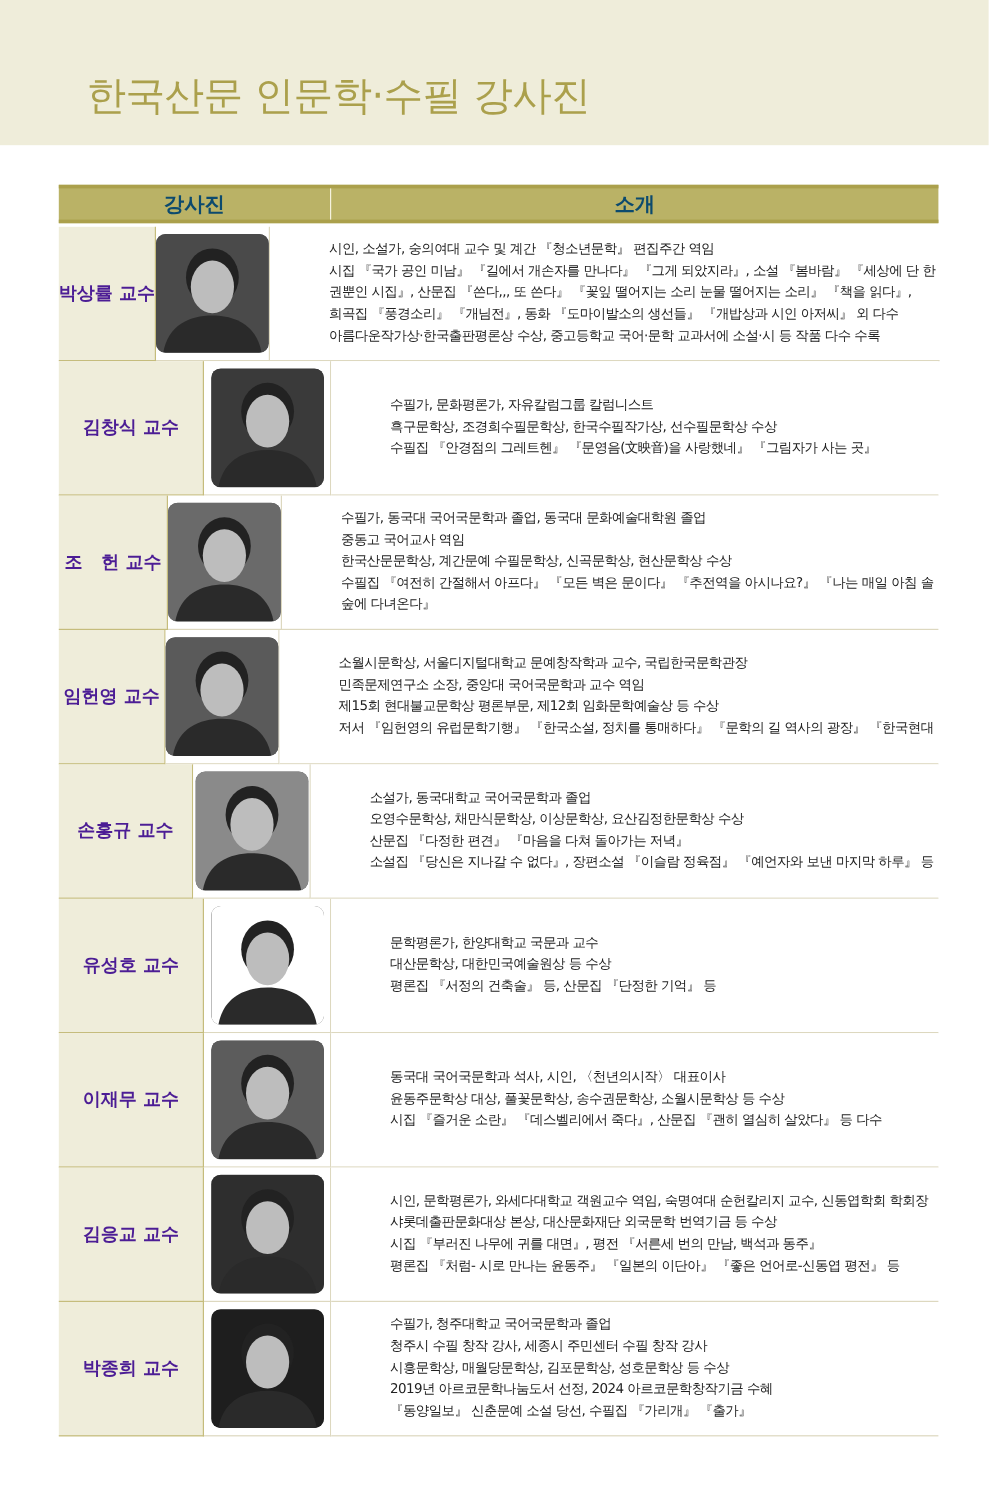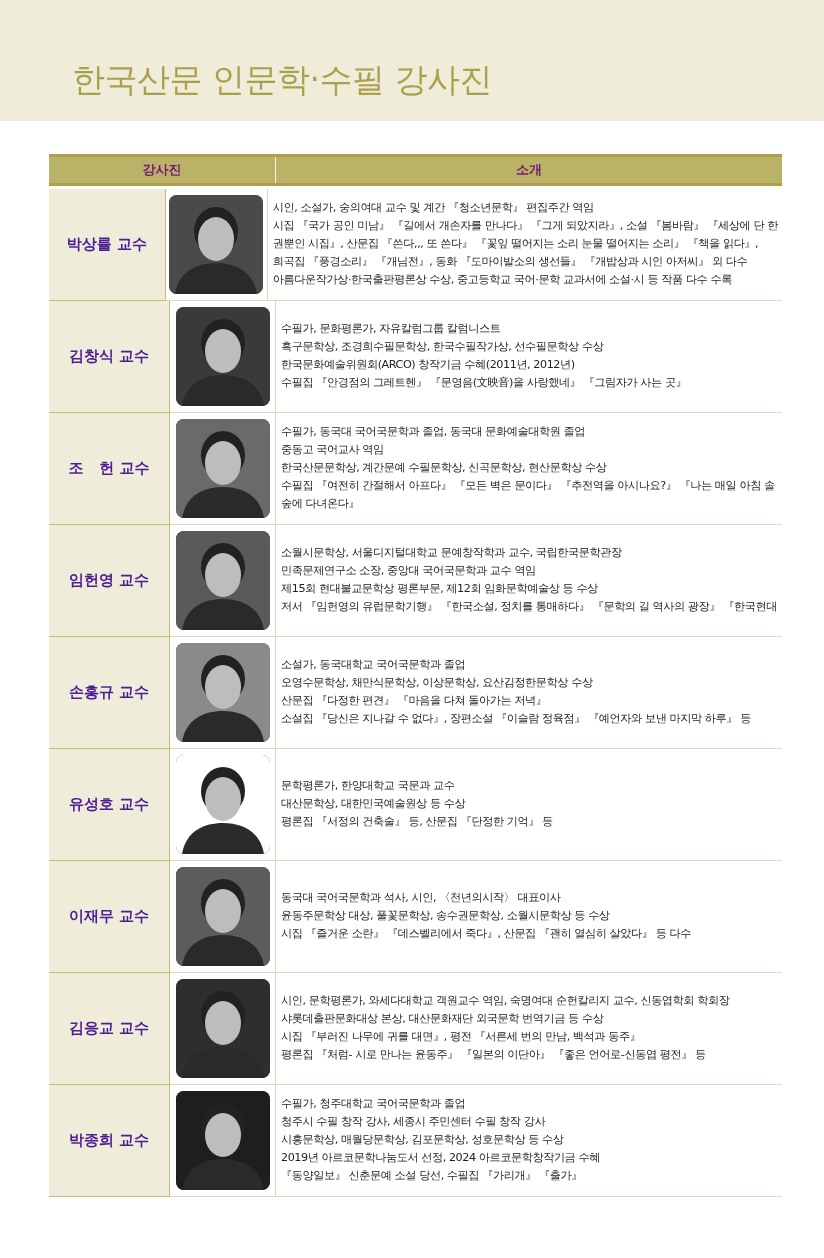--- a/index.html
+++ b/index.html
@@ -21,21 +21,21 @@
       position: absolute; left: 49px; top: 154px; width: 733px;
     }
     .thead {
       display: flex; height: 32px;
       background: #bab266;
       border-top: 3px solid #aba04c;
       border-bottom: 3px solid #aba04c;
     }
     .th {
       display: flex; align-items: center; justify-content: center;
-      color: #701a75; font-size: 13px; font-weight: bold; text-align: center;
+      color: #0c4a6e; font-size: 17px; font-weight: bold; text-align: center;
     }
     .th-lecturer { width: 227px; border-right: 1px solid #f5f2df; }
     .th-intro { flex: 1; }
 
     .row {
       display: flex; height: 112px;
     }
     .cell-name {
       width: 121px; background: #efedda;
       border-bottom: 1px solid #c5bc7c; border-right: 1px solid #c5bc7c;
@@ -54,20 +54,21 @@
     .photo svg { display: block; width: 94px; height: 99px; }
     .cell-intro {
       flex: 1; background: #fff;
       border-bottom: 1px solid #ddd8bf;
       display: flex; flex-direction: column; justify-content: center;
       padding: 0 4px 2px 5px;
     }
     .intro-line {
       font-size: 11.2px; line-height: 18px; color: #222; letter-spacing: -0.45px;
       white-space: nowrap;
+      margin-left: 44px;
     }
     .table-spacer { height: 3px; }
   </style>
 </head>
 <body>
 
 <div class="title-band">
   <h1 class="page-title">한국산문 인문학·수필 강사진</h1>
 </div>
 
@@ -107,21 +108,20 @@
           <rect class="bg" x="0" y="0" width="94" height="99" fill="#3a3a3a"></rect>
           <ellipse class="hair" cx="47" cy="36" rx="22" ry="24" fill="#222"></ellipse>
           <ellipse class="face" cx="47" cy="44" rx="18" ry="22" fill="#bdbdbd"></ellipse>
           <path class="body" d="M6 99 C10 76, 28 68, 47 68 C66 68, 84 76, 88 99 Z" fill="#2a2a2a"></path>
         </svg>
       </div>
     </div>
     <div class="cell-intro">
           <div class="intro-line">수필가, 문화평론가, 자유칼럼그룹 칼럼니스트</div>
           <div class="intro-line">흑구문학상, 조경희수필문학상, 한국수필작가상, 선수필문학상 수상</div>
-          <div class="intro-line">한국문화예술위원회(ARCO) 창작기금 수혜(2011년, 2012년)</div>
           <div class="intro-line">수필집 『안경점의 그레트헨』 『문영음(文映音)을 사랑했네』 『그림자가 사는 곳』</div>
         </div>
   </div>
 
   <div class="row">
     <div class="cell-name">조   헌 교수</div>
     <div class="cell-photo">
       <div class="photo">
         <svg viewBox="0 0 94 99">
           <rect class="bg" x="0" y="0" width="94" height="99" fill="#6a6a6a"></rect>

